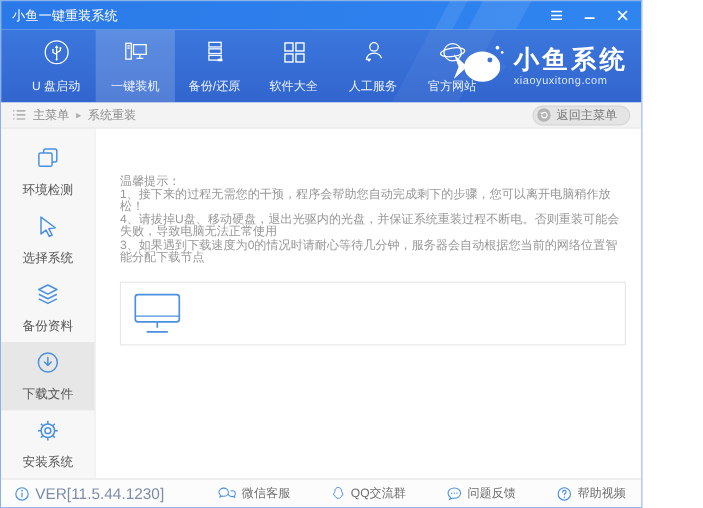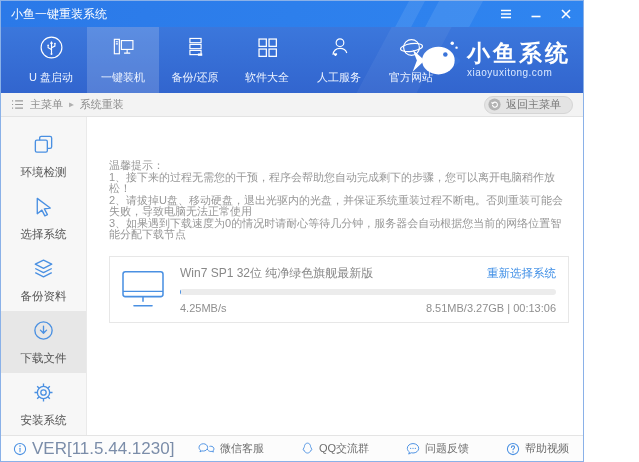--- a/index.html
+++ b/index.html
@@ -51,21 +51,21 @@
   .card .monitor { color:#4a90e2; display:flex; }
   .dl-right { flex:1; min-width:0; }
   .dl-top { display:flex; justify-content:space-between; align-items:center; font-size:12px; color:#888; }
   .dl-link { color:#3e8ee6; text-decoration:none; font-size:11.5px; cursor:pointer; }
   .progress { height:6px; background:#ececec; border-radius:3px; margin:7px 0 7px; overflow:hidden; }
   .progress-fill { height:100%; background:#4a90e2; border-radius:3px; }
   .dl-bottom { display:flex; justify-content:space-between; font-size:11px; color:#8f8f8f; }
 
   
   .statusbar { height:26px; flex:0 0 26px; border-top:1px solid #e4e4e4; background:#fcfcfc; display:flex; align-items:center; padding:0 14px 0 12px; }
-  .ver { display:flex; align-items:center; gap:5px; font-size:17px; color:#7b8da9; }
+  .ver { display:flex; align-items:center; gap:5px; font-size:14px; color:#7b8da9; }
   .ver svg { color:#4a90e2; }
   .slinks { margin-left:auto; display:flex; gap:37px; }
   .slink { display:flex; align-items:center; gap:5px; font-size:11px; color:#6e6e6e; cursor:pointer; }
   .slink svg { color:#4a90e2; flex:0 0 auto; }
 </style>
 </head>
 <body>
 
 <div class="window">
 
@@ -248,46 +248,33 @@
           </svg>
         </span>
         <span class="side-label">安装系统</span>
       </div>
     </div>
 
     <div class="main">
       <div class="tips">
         <div>温馨提示：</div>
         <div>1、接下来的过程无需您的干预，程序会帮助您自动完成剩下的步骤，您可以离开电脑稍作放松！</div>
-        <div>2、请拔掉U盘、移动硬盘，退出光驱内的光盘，并保证系统重装过程不断电。否则重装可能会失败，导致电脑无法正常使用</div>
+        <div>4、请拔掉U盘、移动硬盘，退出光驱内的光盘，并保证系统重装过程不断电。否则重装可能会失败，导致电脑无法正常使用</div>
         <div>3、如果遇到下载速度为0的情况时请耐心等待几分钟，服务器会自动根据您当前的网络位置智能分配下载节点</div>
       </div>
 
       <div class="card">
         <span class="monitor">
           <svg viewBox="0 0 48 42" width="46" height="40" fill="none" stroke="currentColor" stroke-width="1.6">
             <rect x="3" y="3" width="42" height="26" rx="2.5"></rect>
             <path d="M3 23.5h42" stroke-width="1.2"></path>
             <path d="M24 29v5.5"></path>
             <path d="M14.5 38.5h19" stroke-linecap="round"></path>
           </svg>
         </span>
-        <div class="dl-right">
-          <div class="dl-top">
-            <span>Win7 SP1 32位 纯净绿色旗舰最新版</span>
-            <a class="dl-link">重新选择系统</a>
-          </div>
-          <div class="progress">
-            <div class="progress-fill" style="width: 0.3%;"></div>
-          </div>
-          <div class="dl-bottom">
-            <span>4.25MB/s</span>
-            <span>8.51MB/3.27GB | 00:13:06</span>
-          </div>
-        </div>
       </div>
     </div>
   </div>
 
   <div class="statusbar">
     <div class="ver">
       <span style="display:flex;">
         <svg viewBox="0 0 16 16" width="14" height="14" fill="none" stroke="currentColor" stroke-width="1.2">
           <circle cx="8" cy="8" r="6.4"></circle>
           <path d="M8 7.2v4" stroke-linecap="round"></path>

